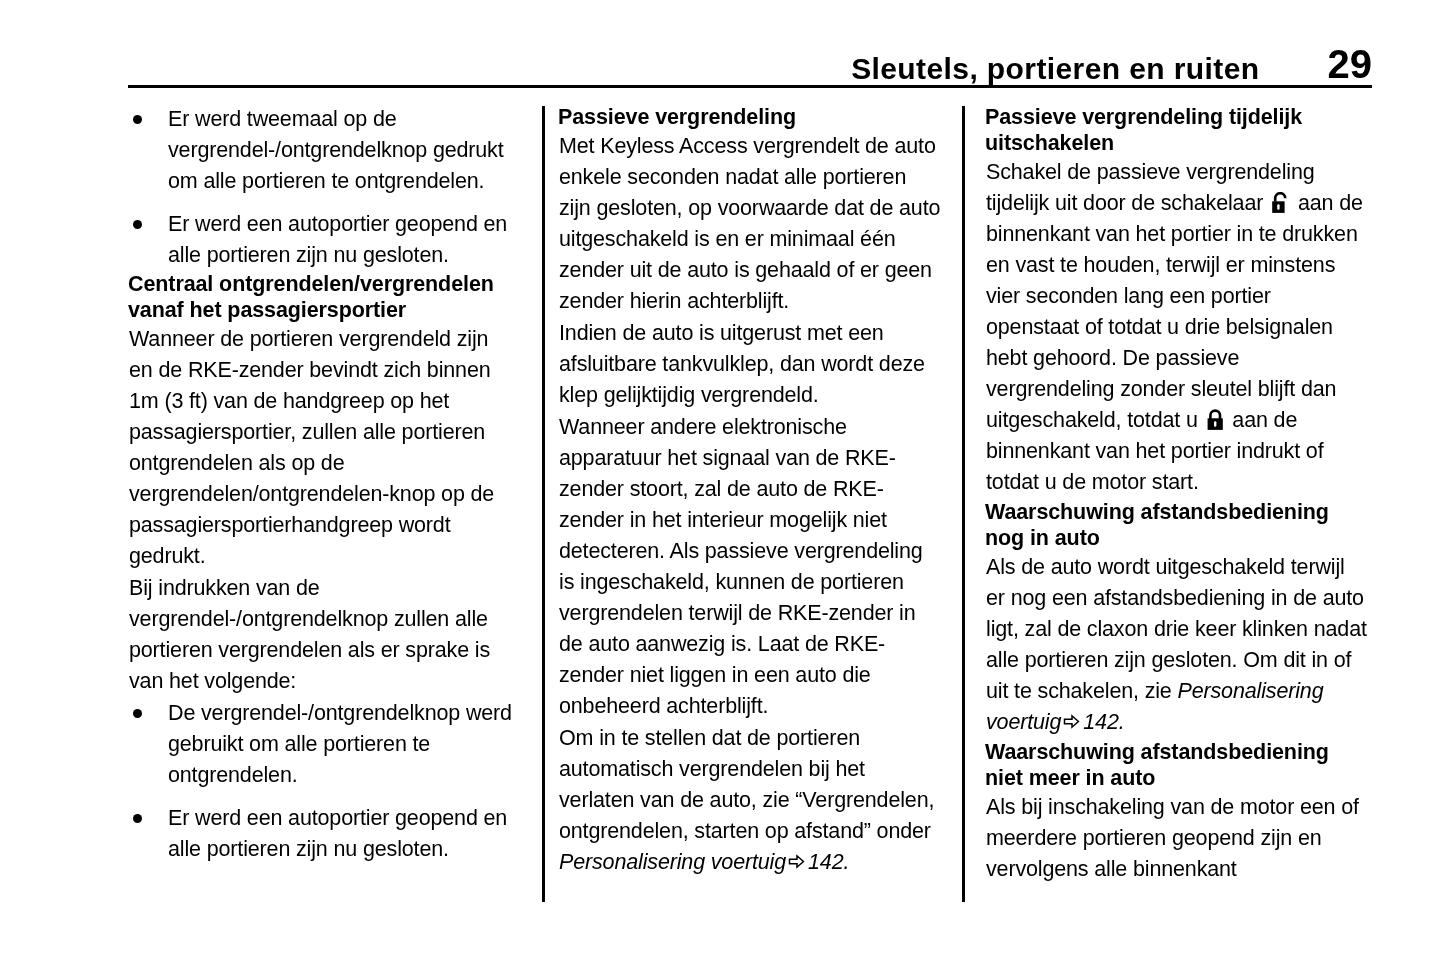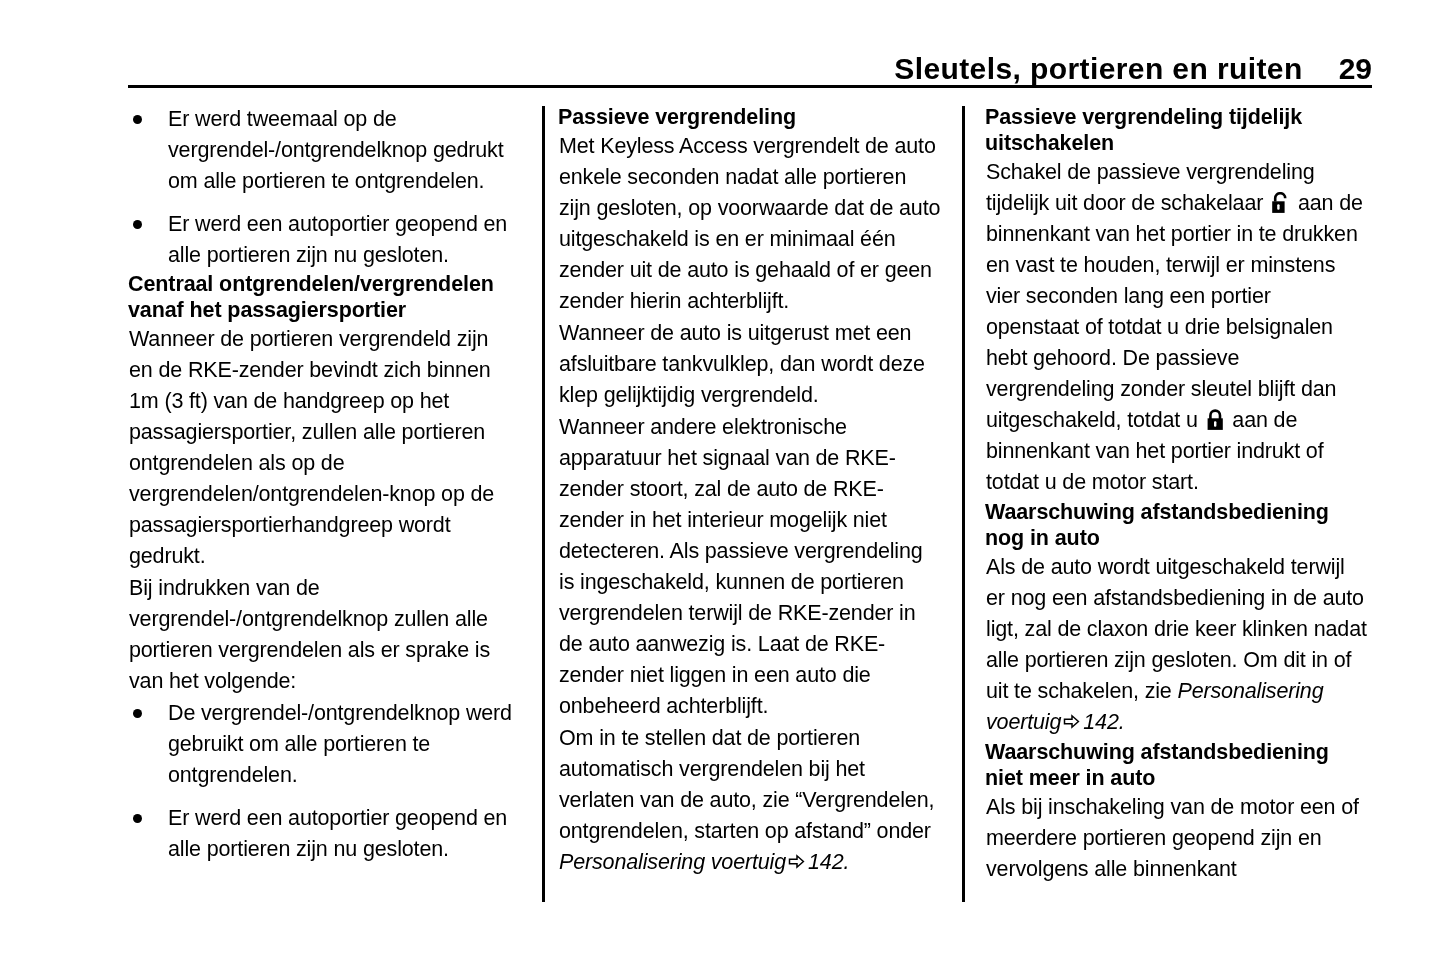--- a/index.html
+++ b/index.html
@@ -19,29 +19,30 @@
   
   .page-header {
     position: absolute;
     left: 128px;
     top: 38px;
     width: 1244px;
     height: 46px;
     display: flex;
     align-items: flex-end;
     justify-content: flex-end;
+    gap: 32px;
   }
   .header-title {
     font-size: 30px;
     font-weight: bold;
     letter-spacing: 0.4px;
     line-height: 1;
   }
   .header-page-number {
-    font-size: 30px;
+    font-size: 40px;
     font-weight: bold;
     margin-left: 36px;
     line-height: 1;
   }
   .header-rule {
     position: absolute;
     left: 128px;
     top: 85px;
     width: 1244px;
     height: 3px;
@@ -186,21 +187,21 @@
       </li>
     </ul>
   </div>
 
   <div class="col col-2">
 
     <h2 class="section-heading">Passieve vergrendeling</h2>
 
     <p class="body-text after-heading">Met Keyless Access vergrendelt de auto enkele seconden nadat alle portieren zijn gesloten, op voorwaarde dat de auto uitgeschakeld is en er minimaal één zender uit de auto is gehaald of er geen zender hierin achterblijft.</p>
 
-    <p class="body-text para-gap">Wanneer de auto is uitgerust met een afsluitbare tankvulklep, dan wordt deze klep gelijktijdig vergrendeld.</p>
+    <p class="body-text para-gap">Indien de auto is uitgerust met een afsluitbare tankvulklep, dan wordt deze klep gelijktijdig vergrendeld.</p>
 
     <p class="body-text para-gap">Wanneer andere elektronische apparatuur het signaal van de RKE-zender stoort, zal de auto de RKE-zender in het interieur mogelijk niet detecteren. Als passieve vergrendeling is ingeschakeld, kunnen de portieren vergrendelen terwijl de RKE-zender in de auto aanwezig is. Laat de RKE-zender niet liggen in een auto die onbeheerd achterblijft.</p>
 
     <p class="body-text para-gap">
       <span>Om in te stellen dat de portieren automatisch vergrendelen bij het verlaten van de auto, zie “Vergrendelen, ontgrendelen, starten op afstand” onder </span><em class="italic-ref">Personalisering voertuig</em><span class="ref-arrow"><svg width="17" height="17" viewBox="0 0 17 17">
             <path d="M1.5 6.2 H9.0 V2.8 L15.4 8.5 L9.0 14.2 V10.8 H1.5 Z" fill="none" stroke="#000" stroke-width="1.5" stroke-linejoin="miter"></path>
           </svg></span><em class="italic-ref">142</em><em class="italic-ref">.</em>
     </p>
   </div>
 

